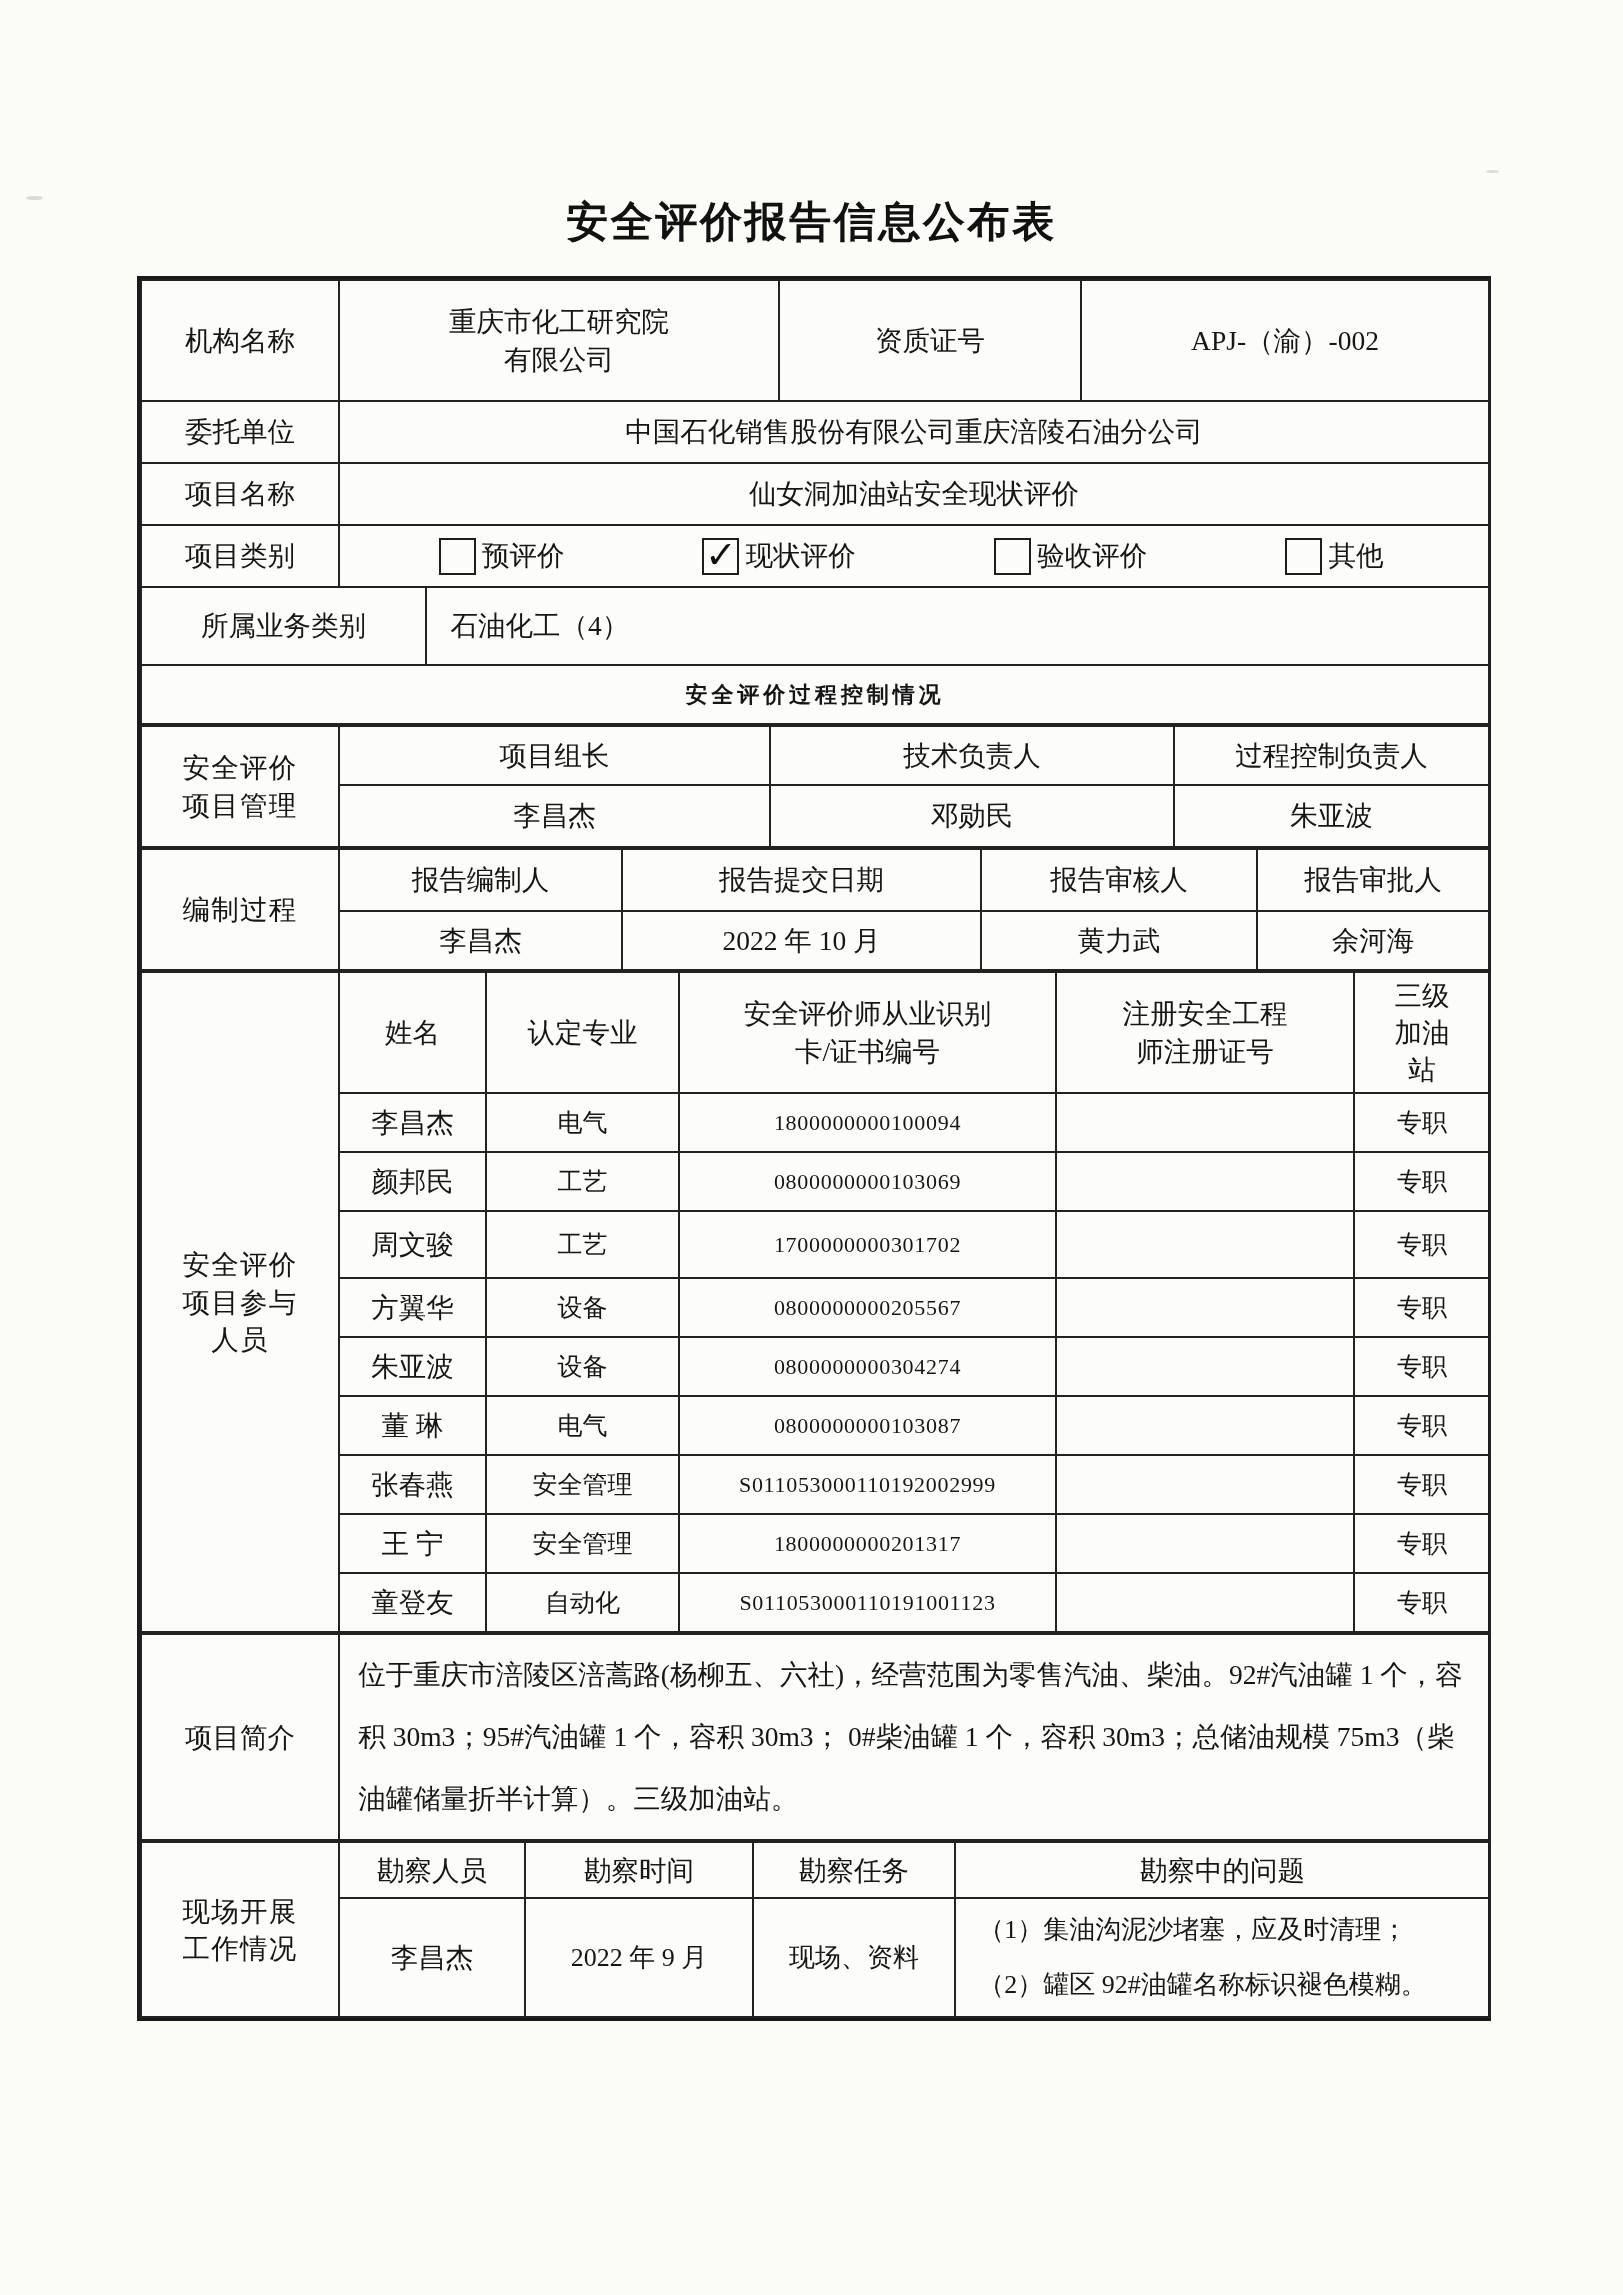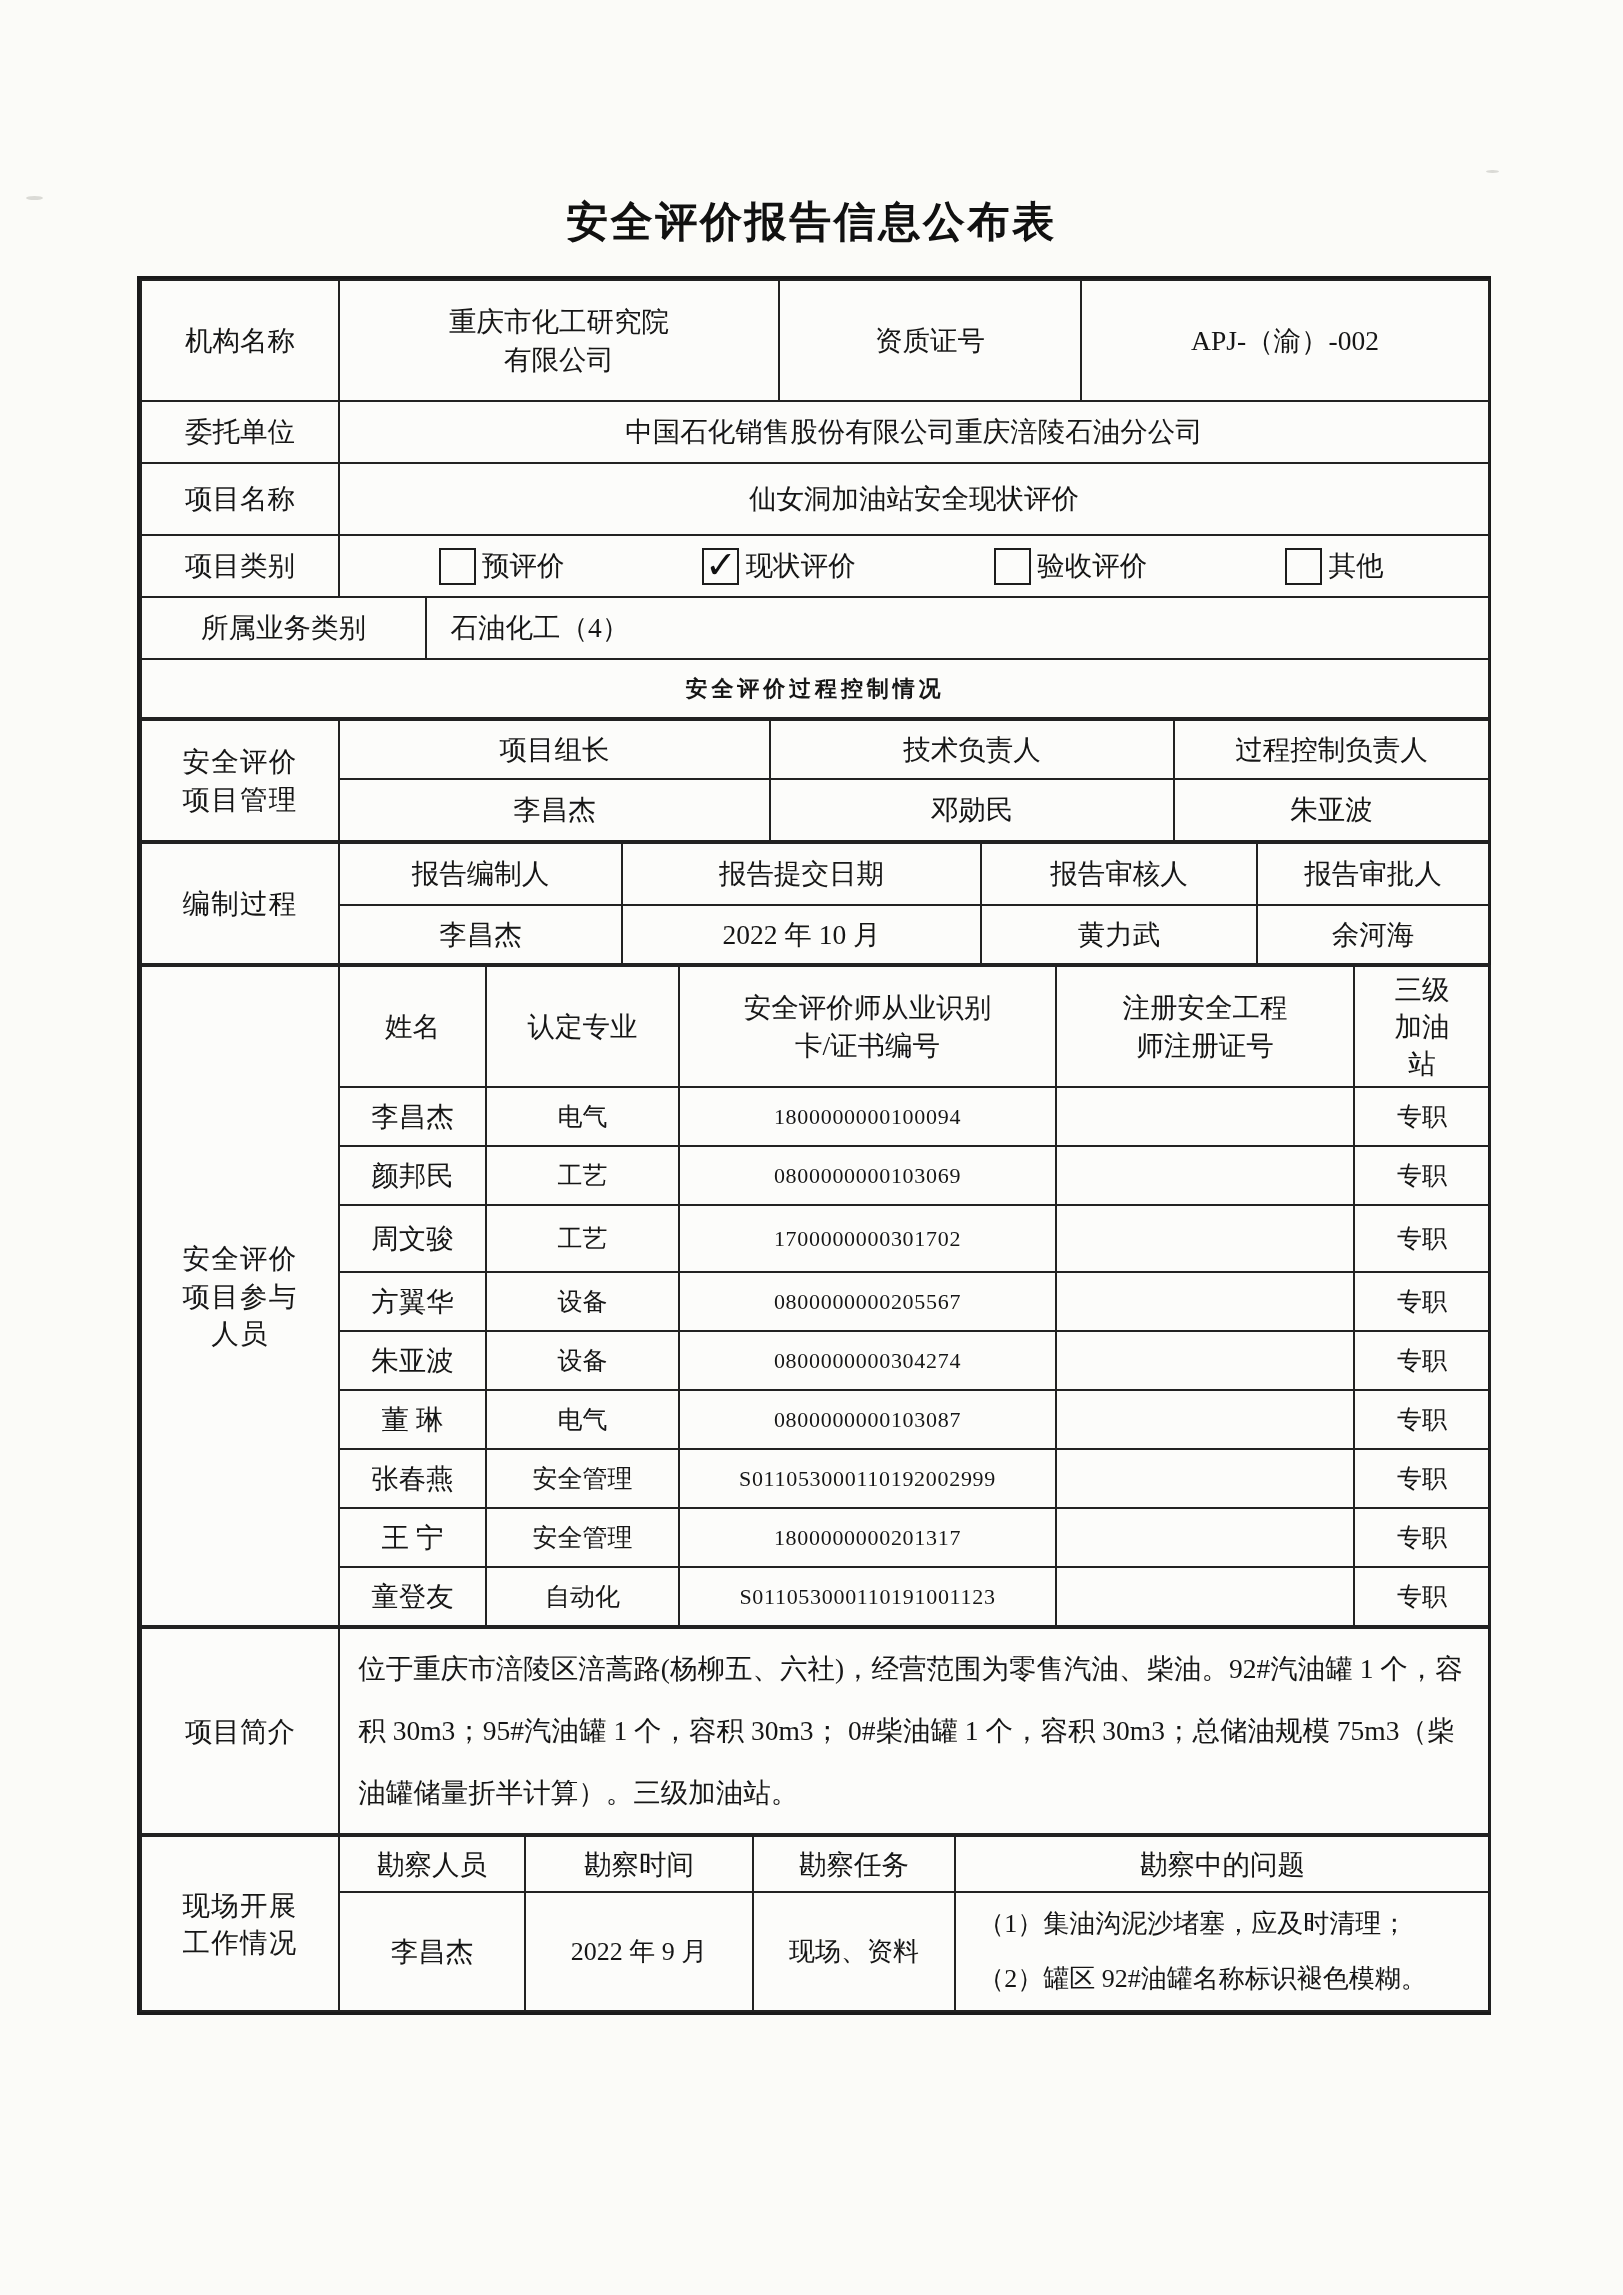--- a/index.html
+++ b/index.html
@@ -70,21 +70,21 @@
       <td colspan="2">
         <div class="two-line">重庆市化工研究院有限公司</div>
       </td>
       <td>资质证号</td>
       <td>APJ-（渝）-002</td>
     </tr>
     <tr style="height:62px">
       <td>委托单位</td>
       <td colspan="4">中国石化销售股份有限公司重庆涪陵石油分公司</td>
     </tr>
-    <tr style="height:72px">
+    <tr style="height:62px">
       <td>项目名称</td>
       <td colspan="4">仙女洞加油站安全现状评价</td>
     </tr>
     <tr style="height:62px">
       <td>项目类别</td>
       <td colspan="4">
         <div class="cb-row">
           <span class="cb-item">
             <span class="cb-box"></span>
             <span>预评价</span>
@@ -99,21 +99,21 @@
             <span class="cb-box"></span>
             <span>验收评价</span>
           </span>
           <span class="cb-item">
             <span class="cb-box"></span>
             <span>其他</span>
           </span>
         </div>
       </td>
     </tr>
-    <tr style="height:62px">
+    <tr style="height:78px">
       <td colspan="2">所属业务类别</td>
       <td colspan="3" class="left" style="padding-left:23.6px;">石油化工（4）</td>
     </tr>
     <tr style="height:59px">
       <td colspan="5" class="section-hdr">安全评价过程控制情况</td>
     </tr>
   </tbody>
     </table>
 
   <table>

